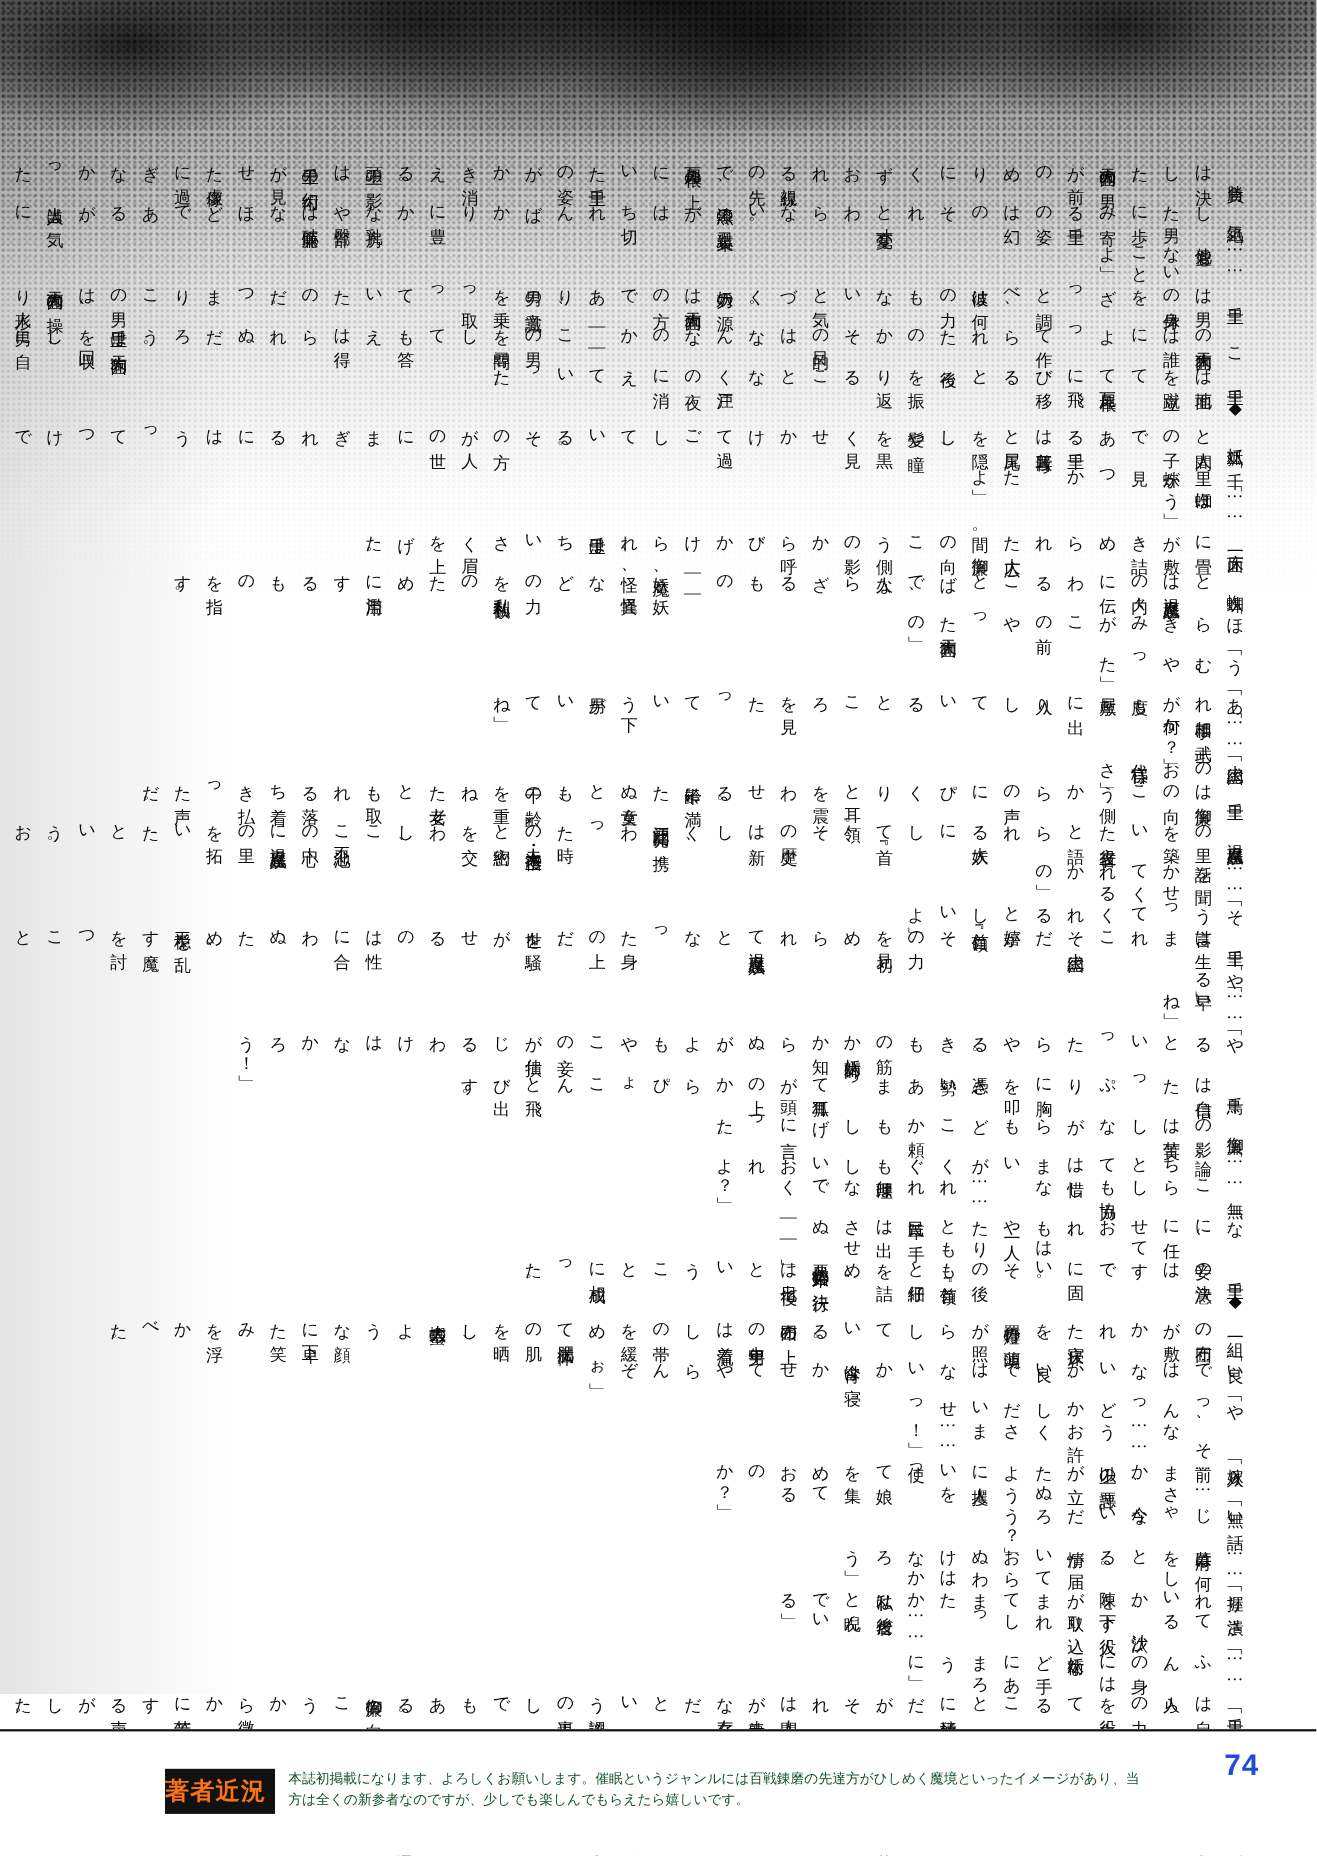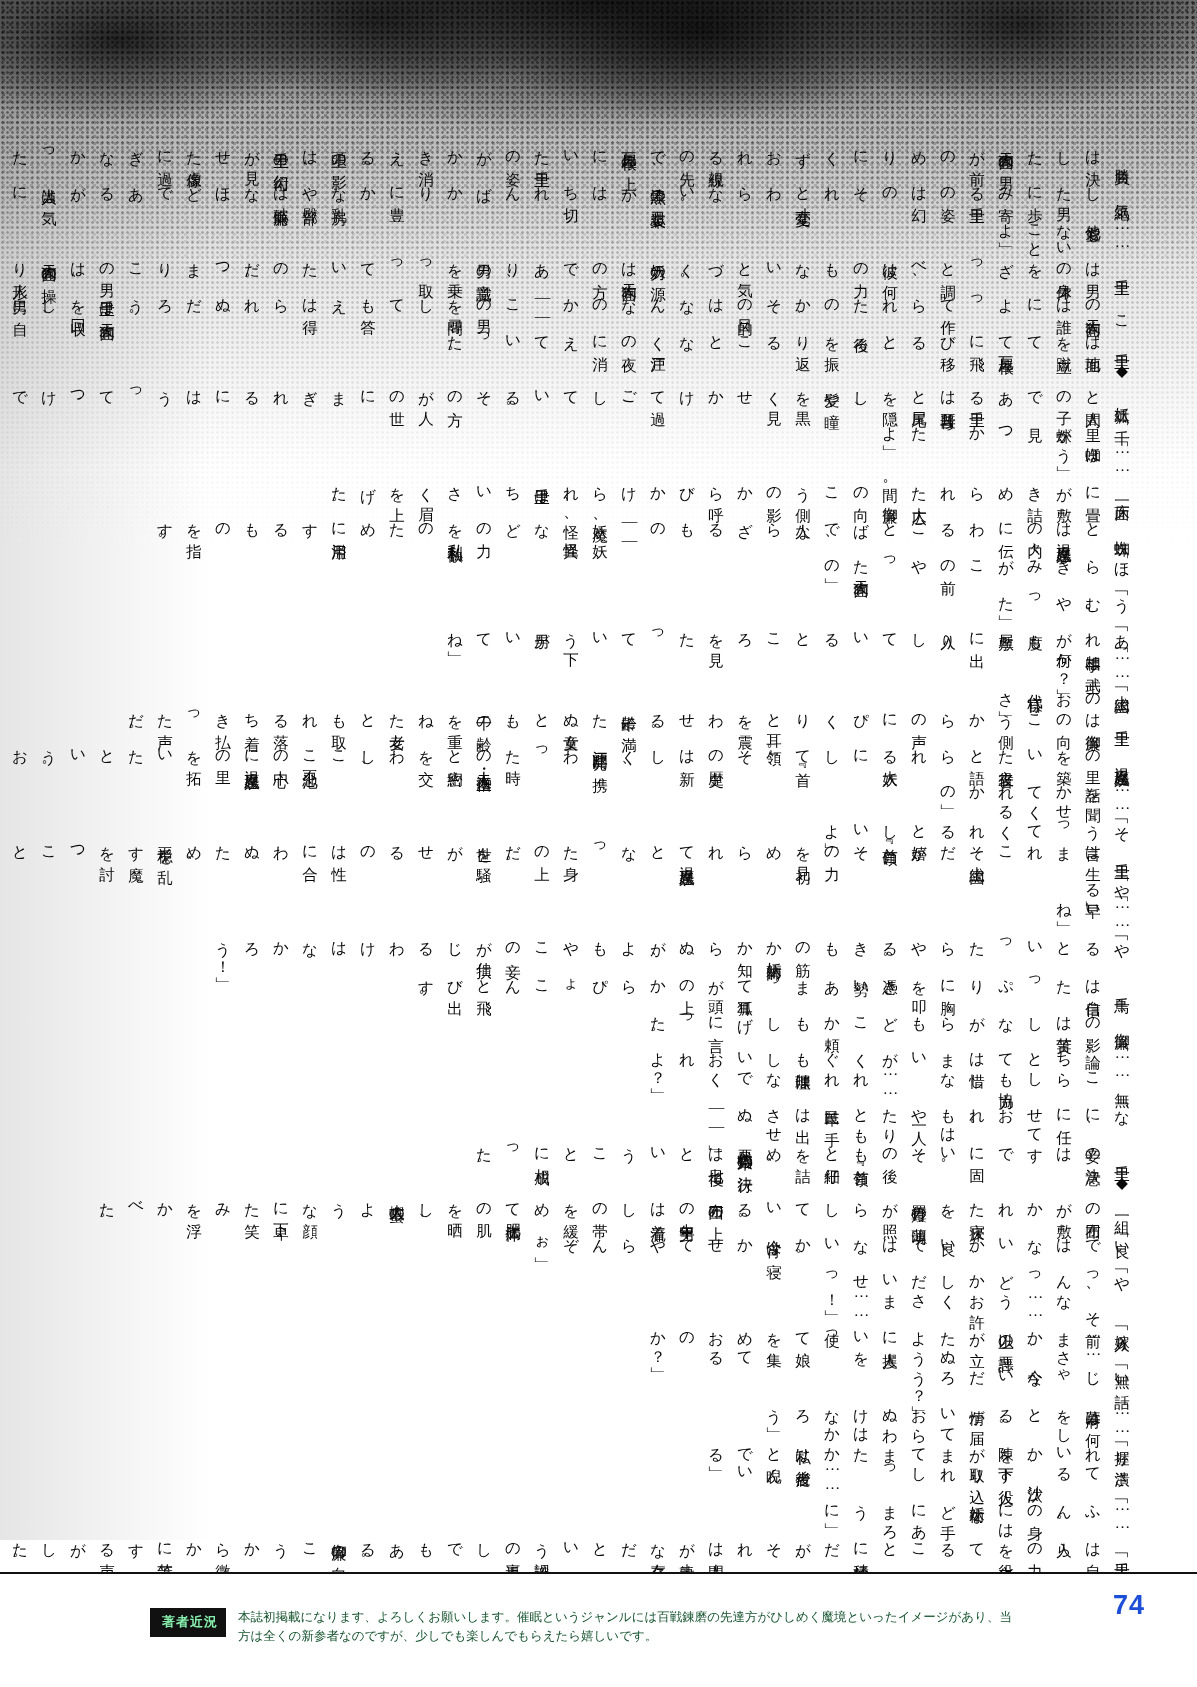--- a/index.html
+++ b/index.html
@@ -91,25 +91,25 @@
     background:#ffffff;
   }
   .footer-rule{
     position:absolute;left:0;right:0;top:0;height:2px;background:#111;
   }
   .footer-inner{
     position:absolute;left:150px;top:36px;right:90px;
     display:flex;align-items:flex-start;gap:12px;
   }
   .author-tag{
-    background:#111;color:#86efac;
+    background:#111;color:#f97316;
     font-family:"Liberation Sans", sans-serif;
     font-weight:bold;
-    font-size:13px;
-    padding:5px 8px 6px 12px;
+    font-size:22px;
+    padding:5px 8px 6px 0;
     white-space:nowrap;
     letter-spacing:1px;
   }
   .author-note{
     font-family:"Liberation Sans", sans-serif;
     font-size:12.5px;
     line-height:19px;
     color:#14532d;
     max-width:780px;
   }

